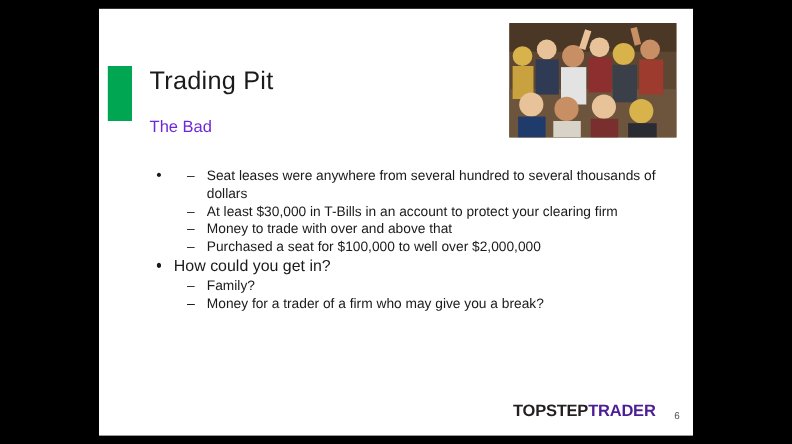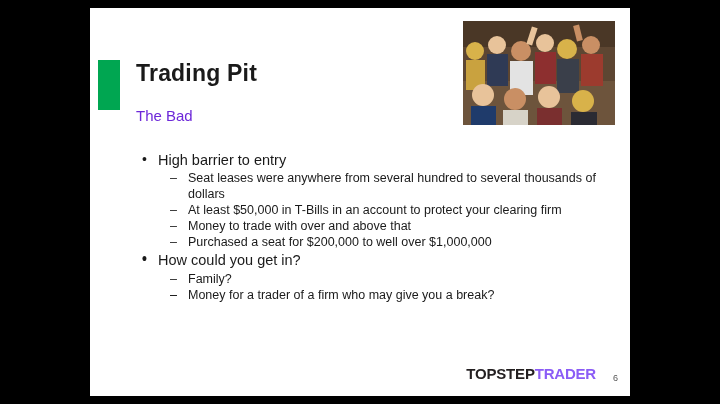--- a/index.html
+++ b/index.html
@@ -34,21 +34,21 @@
     top: 52px;
     width: 22px;
     height: 50px;
     background: #00a651;
   }
   .title {
     position: absolute;
     left: 46px;
     top: 52px;
     font-size: 23px;
-    font-weight: bold;
+    font-weight: normal;
     color: #1a1a1a;
     letter-spacing: 0.2px;
   }
   .subtitle {
     position: absolute;
     left: 46px;
     top: 99px;
     font-size: 15px;
     color: #6d28d9;
   }
@@ -104,21 +104,21 @@
   .logo {
     position: absolute;
     right: 34px;
     bottom: 14px;
     font-size: 15px;
     font-weight: bold;
     letter-spacing: -0.2px;
     white-space: nowrap;
   }
   .logo .dark { color: #231f20; }
-  .logo .green { color: #8b5cf6; }
+  .logo .green { color: #4c1d95; }
   .page-number {
     position: absolute;
     right: 12px;
     bottom: 13px;
     font-size: 9px;
     color: #555555;
   }
 </style>
 </head>
 <body>
@@ -158,41 +158,40 @@
         <rect x="108" y="91" width="26" height="16" fill="#2b2b33"></rect>
         <rect x="66" y="6" width="6" height="18" fill="#e8c39a" transform="rotate(18 69 15)"></rect>
         <rect x="112" y="4" width="6" height="16" fill="#c98f64" transform="rotate(-14 115 12)"></rect>
       </svg>
     </div>
 
     <div class="content">
 
       <div class="lvl1">
         <span class="bullet">•</span>
-        <span>High barrier to entry</span>
       </div>
 
       <div class="lvl2">
         <span class="dash">–</span>
         <span>Seat leases were anywhere from several hundred to several thousands of dollars</span>
       </div>
 
       <div class="lvl2">
         <span class="dash">–</span>
-        <span>At least $50,000 in T-Bills in an account to protect your clearing firm</span>
+        <span>At least $30,000 in T-Bills in an account to protect your clearing firm</span>
       </div>
 
       <div class="lvl2">
         <span class="dash">–</span>
         <span>Money to trade with over and above that</span>
       </div>
 
       <div class="lvl2">
         <span class="dash">–</span>
-        <span>Purchased a seat for $200,000 to well over $1,000,000</span>
+        <span>Purchased a seat for $100,000 to well over $2,000,000</span>
       </div>
 
       <div class="lvl1">
         <span class="bullet">•</span>
       </div>
 
       <div class="lvl1">
         <span class="bullet">•</span>
         <span>How could you get in?</span>
       </div>

